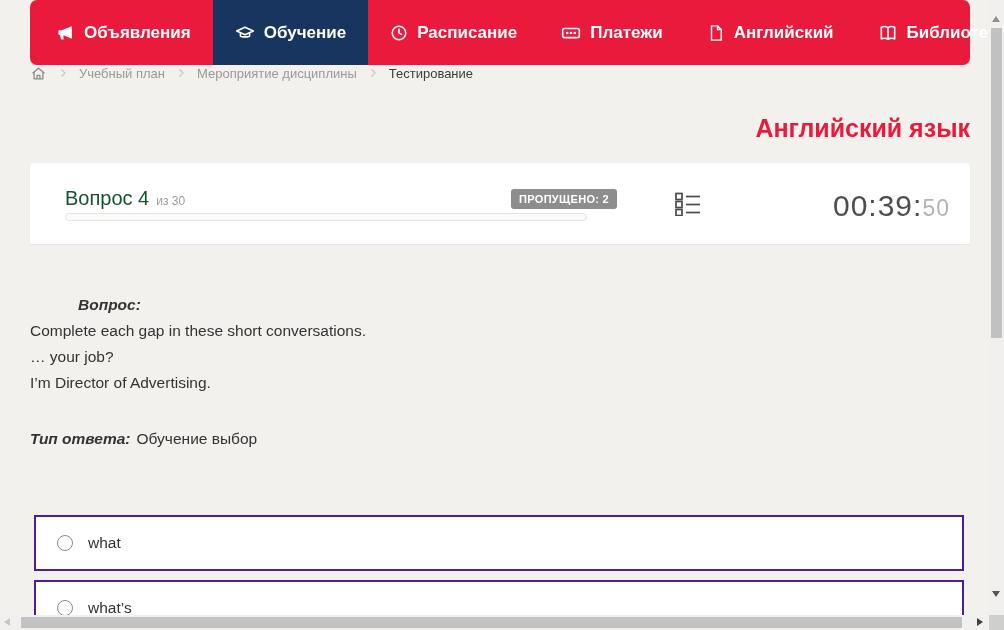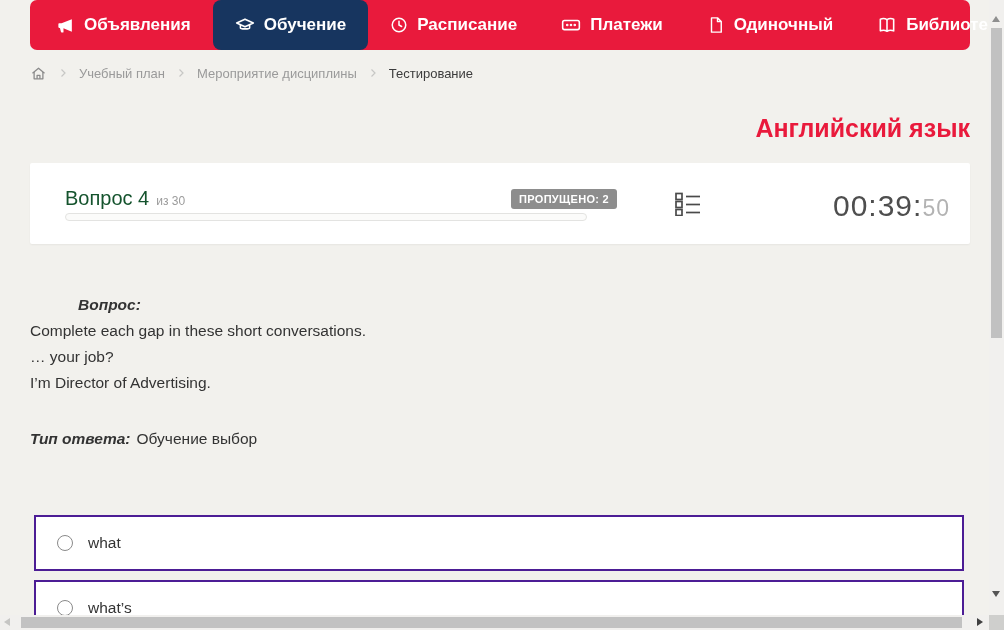--- a/index.html
+++ b/index.html
@@ -5,35 +5,35 @@
   * { box-sizing: border-box; margin: 0; padding: 0; }
   html, body {
     width: 1004px; height: 630px;
     overflow: hidden;
     background: #f2f1ed;
     font-family: "Liberation Sans", "DejaVu Sans", sans-serif;
     position: relative;
   }
   
   .navbar {
-    position: absolute; left: 30px; top: 0; width: 940px; height: 50px;
+    position: absolute; left: 30px; top: 0; width: 940px; height: 65px;
     background: #e91a3c;
     border-radius: 7px;
     display: flex; align-items: stretch;
     padding: 0 4px;
   }
   .nav-item {
     display: flex; align-items: center; gap: 9px;
     padding: 0 22px;
     color: #ffffff; font-size: 17px; font-weight: 700;
     cursor: pointer; white-space: nowrap;
   }
   .nav-item.active {
     background: #17355f;
-    border-radius: 8px;
+    border-radius: 0;
   }
   .nav-icon { display: flex; align-items: center; }
   .nav-icon svg { display: block; }
   
   .breadcrumb {
     position: absolute; left: 30px; top: 62px; height: 22px;
     display: flex; align-items: center; gap: 10px;
     font-size: 13px; color: #9a9a9a;
   }
   .crumb { cursor: pointer; }
@@ -183,21 +183,21 @@
     </span>
     <span>Платежи</span>
   </div>
   <div class="nav-item">
     <span class="nav-icon">
       <svg width="18" height="18" viewBox="0 0 24 24" fill="none" stroke="#ffffff" stroke-width="1.9" stroke-linejoin="round">
         <path d="M6 2.5 h8 l5 5 V21.5 H6 Z"></path>
         <path d="M14 2.5 V7.5 H19"></path>
       </svg>
     </span>
-    <span>Одиночный</span>
+    <span>Английский</span>
   </div>
   <div class="nav-item">
     <span class="nav-icon">
       <svg width="20" height="20" viewBox="0 0 24 24" fill="none" stroke="#ffffff" stroke-width="1.9" stroke-linejoin="round">
         <path d="M12 5.5 C9.5 4 6.5 4 4 5 V19 c2.5-1 5.5-1 8 0.5 c2.5-1.5 5.5-1.5 8-0.5 V5 c-2.5-1-5.5-1-8 0.5 Z"></path>
         <path d="M12 5.5 V19.5"></path>
       </svg>
     </span>
     <span>Библиотека</span>
 

